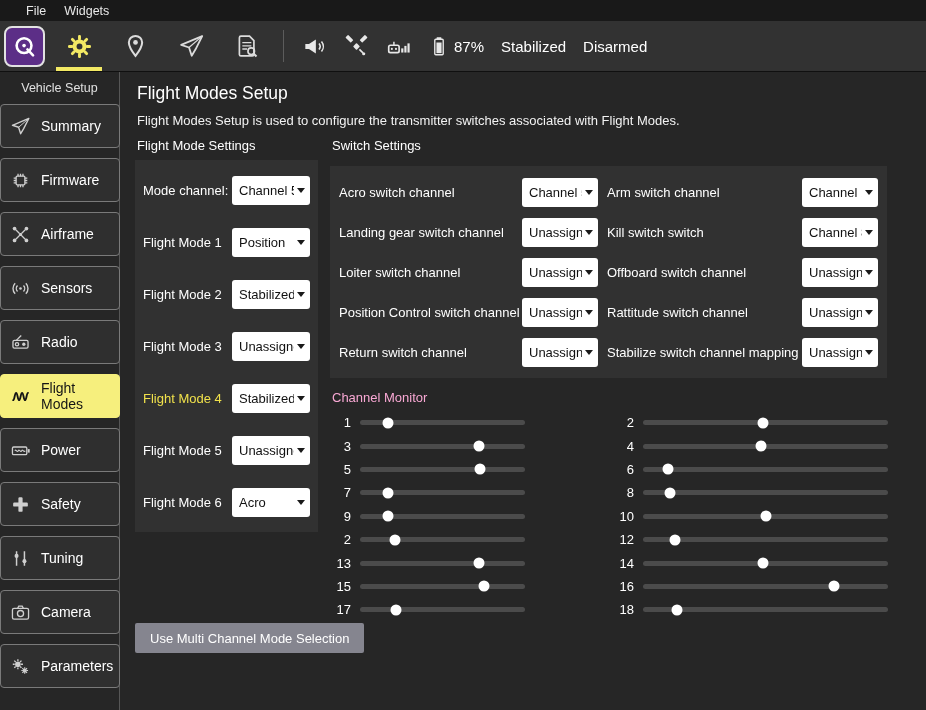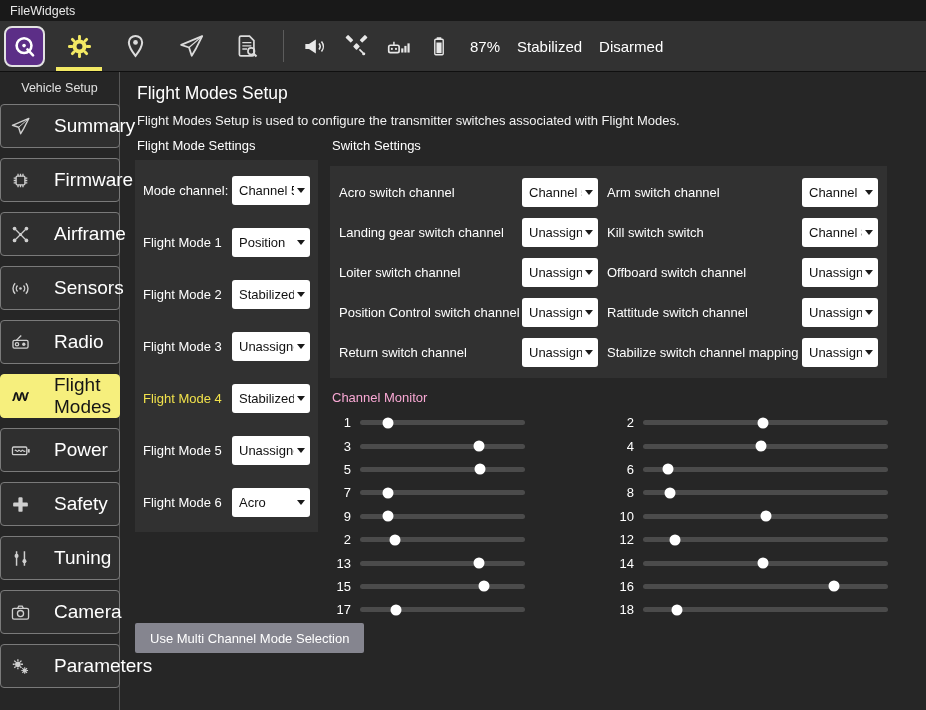--- a/index.html
+++ b/index.html
@@ -1,42 +1,42 @@
 <!DOCTYPE html>
 <html><head>
 <meta charset="utf-8">
 <style>
   * { margin:0; padding:0; box-sizing:border-box; }
   body { width:926px; height:710px; background:#262626; font-family:"Liberation Sans",sans-serif; overflow:hidden; }
   .app { position:relative; width:926px; height:710px; }
 
   
-  .menubar { position:absolute; top:0; left:0; right:0; height:21px; background:#191919; display:flex; align-items:center; padding-left:10px; font-size:12.5px; color:#e9e9e9; }
+  .menubar { position:absolute; top:0; left:0; right:0; height:21px; background:#191919; display:flex; align-items:center; gap:18px; padding-left:26px; font-size:12.5px; color:#e9e9e9; }
   .menu-item { cursor:default; }
 
   
   .toolbar { position:absolute; top:21px; left:0; right:0; height:51px; background:#323232; border-bottom:1px solid #101010; display:flex; align-items:center; }
   .logo { width:41px; height:41px; margin:0 6px 0 4px; background:#5c2e87; border:2px solid #e2e2e2; border-radius:8px; display:flex; align-items:center; justify-content:center; cursor:pointer; }
   .logo svg { width:27px; height:27px; }
   .tb-views { display:flex; height:100%; }
   .tb-view { width:56px; height:100%; display:flex; align-items:center; justify-content:center; position:relative; color:#dcdcdc; cursor:pointer; }
   .tb-view svg { width:27px; height:27px; }
   .tb-view.active { color:#f3e964; }
   .tb-view.active::after { content:""; position:absolute; left:5px; right:5px; bottom:0; height:4px; background:#f3e964; }
   .tb-sep { width:1px; height:32px; background:#5c5c5c; margin:0 12px 0 8px; }
   .tb-status { display:flex; align-items:center; gap:17px; margin-left:6px; font-size:15px; color:#ffffff; }
   .tb-ico { display:flex; color:#e8e8e8; cursor:pointer; }
   .tb-ico svg { width:25px; height:25px; }
-  .tb-batt { display:flex; align-items:center; gap:20px; cursor:pointer; }
+  .tb-batt { display:flex; align-items:center; gap:4px; cursor:pointer; }
   .tb-batt svg { width:22px; height:22px; color:#e8e8e8; }
 
   
   .sidebar { position:absolute; top:72px; left:0; width:120px; bottom:0; background:#262626; border-right:1px solid #565656; }
   .side-title { text-align:center; font-size:12.5px; color:#e0e0e0; margin:9px 0; }
-  .side-item { width:120px; height:44px; margin:0 auto 10px auto; background:#2f2f2f; border:1px solid #7a7a7a; border-radius:4px; display:flex; align-items:center; gap:23px; padding-left:9px; font-size:19px; color:#ffffff; cursor:pointer; }
+  .side-item { width:120px; height:44px; margin:0 auto 10px auto; background:#2f2f2f; border:1px solid #7a7a7a; border-radius:4px; display:flex; align-items:center; gap:10px; padding-left:9px; font-size:14px; color:#ffffff; cursor:pointer; }
   .side-item svg { width:21px; height:21px; flex:none; color:#cfcfcf; }
   .side-item.active { background:#f6ef7d; border-color:#f6ef7d; color:#151515; }
   .side-item.active svg { color:#151515; }
 
   
   .content { position:absolute; left:133px; top:72px; right:0; bottom:0; }
   .page-title { position:absolute; left:4px; top:11px; font-size:17.5px; color:#ffffff; }
   .page-sub { position:absolute; left:4px; top:41px; font-size:13px; color:#f2f2f2; }
   .sec-title { position:absolute; font-size:13px; color:#ffffff; }
   .fm-sec { left:4px; top:66px; }

